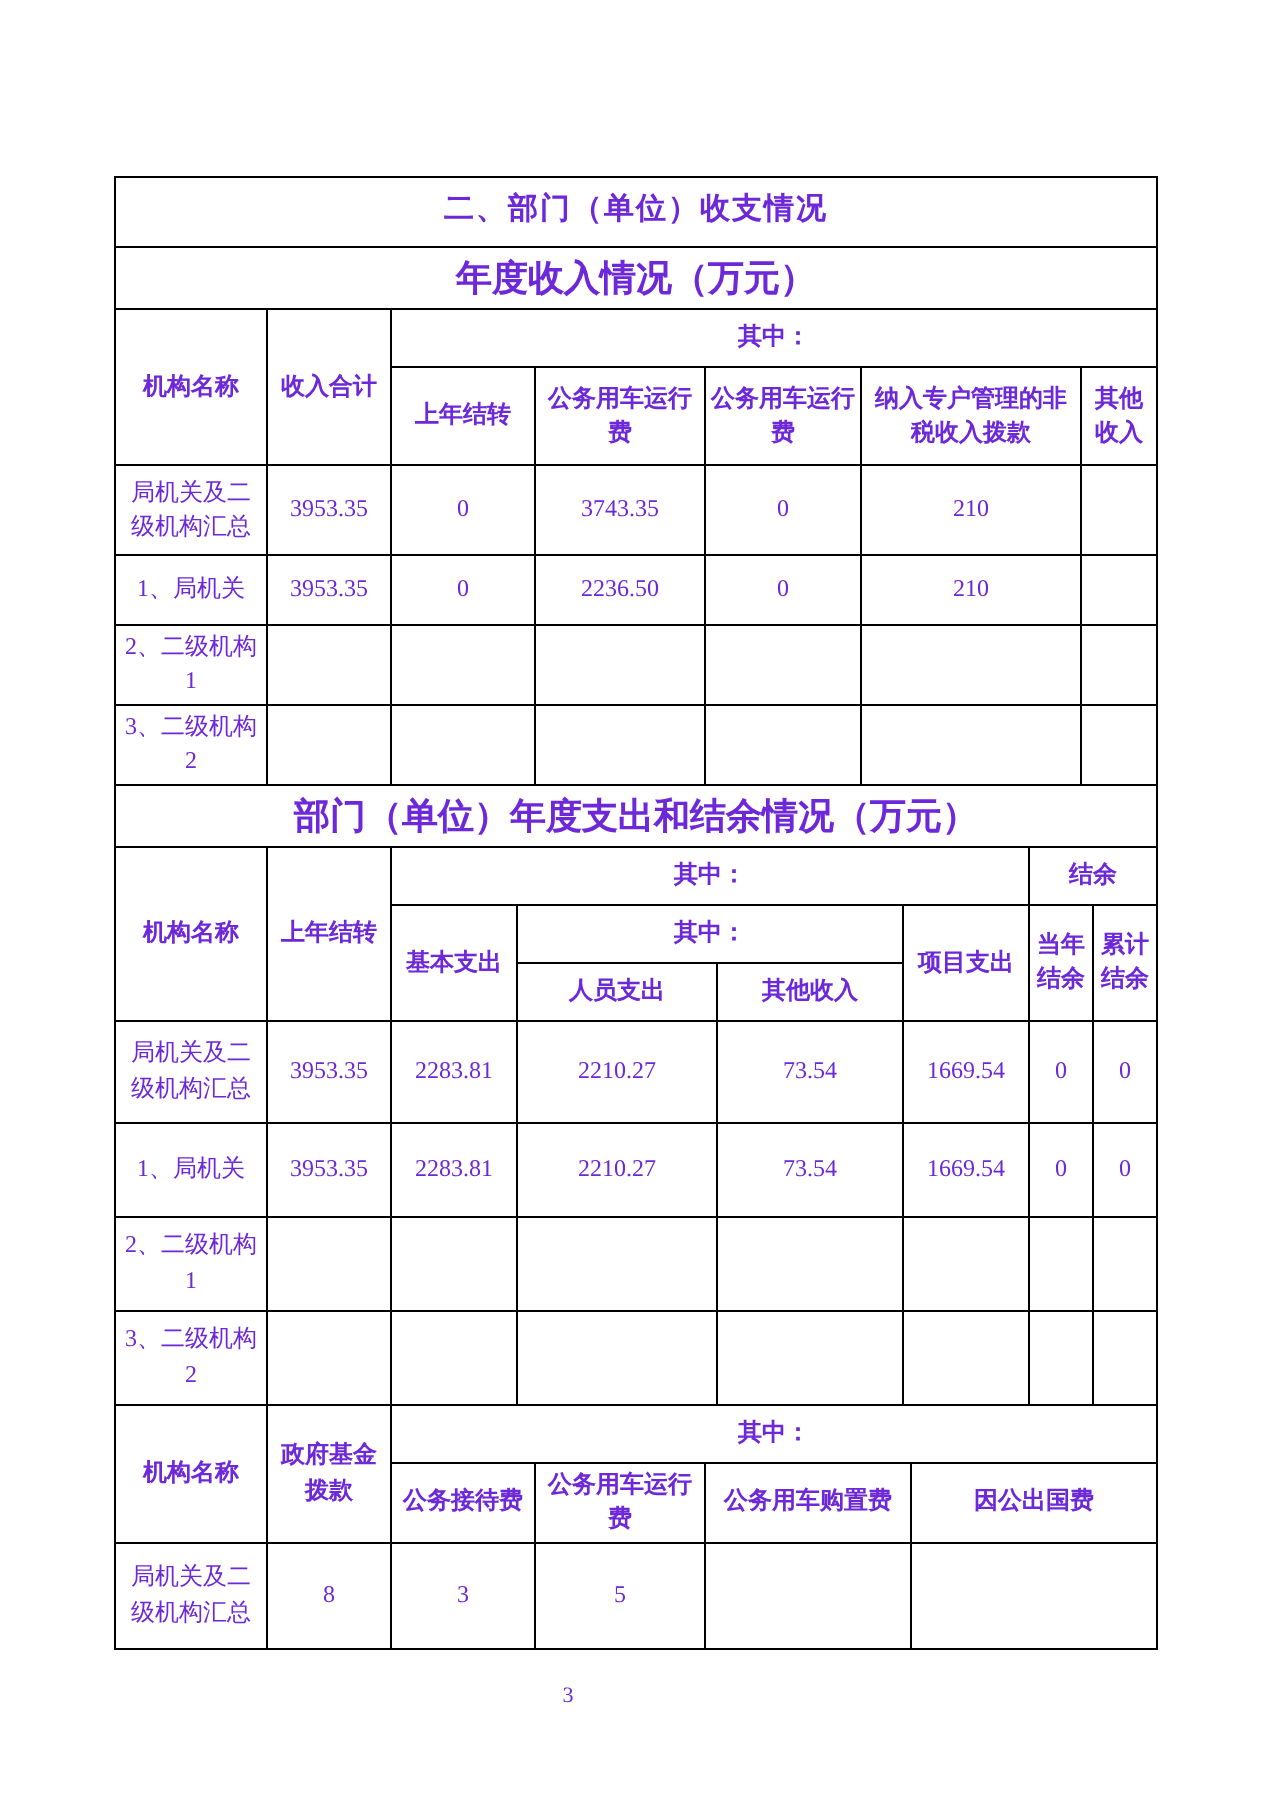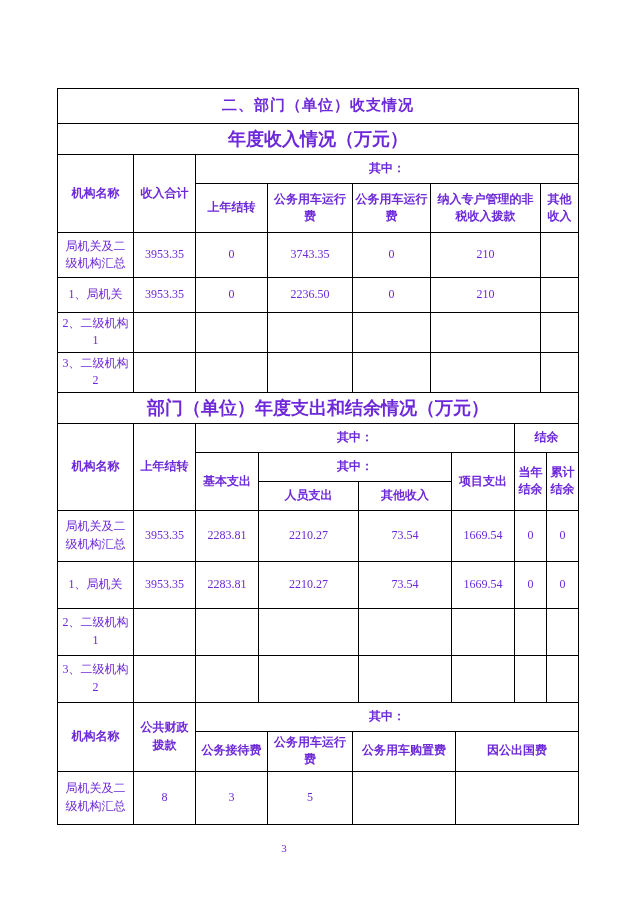--- a/index.html
+++ b/index.html
@@ -184,21 +184,21 @@
         <col style="width:76px">
           <col style="width:62px">
           <col style="width:72px">
         <col style="width:85px">
           <col style="width:103px">
           <col style="width:123px">
       </colgroup>
       <tbody>
           <tr>
         <td rowspan="2" class="hdr">机构名称</td>
-        <td rowspan="2" class="hdr">公共财政拨款</td>
+        <td rowspan="2" class="hdr">政府基金拨款</td>
         <td colspan="4" class="hdr h-sm">其中：</td>
       </tr>
       <tr>
         <td class="hdr h-sm">公务接待费</td>
         <td class="hdr">公务用车运行费</td>
         <td class="hdr">公务用车购置费</td>
         <td class="hdr">因公出国费</td>
       </tr>
       <tr class="r-50">
         <td class="org">局机关及二级机构汇总</td>

